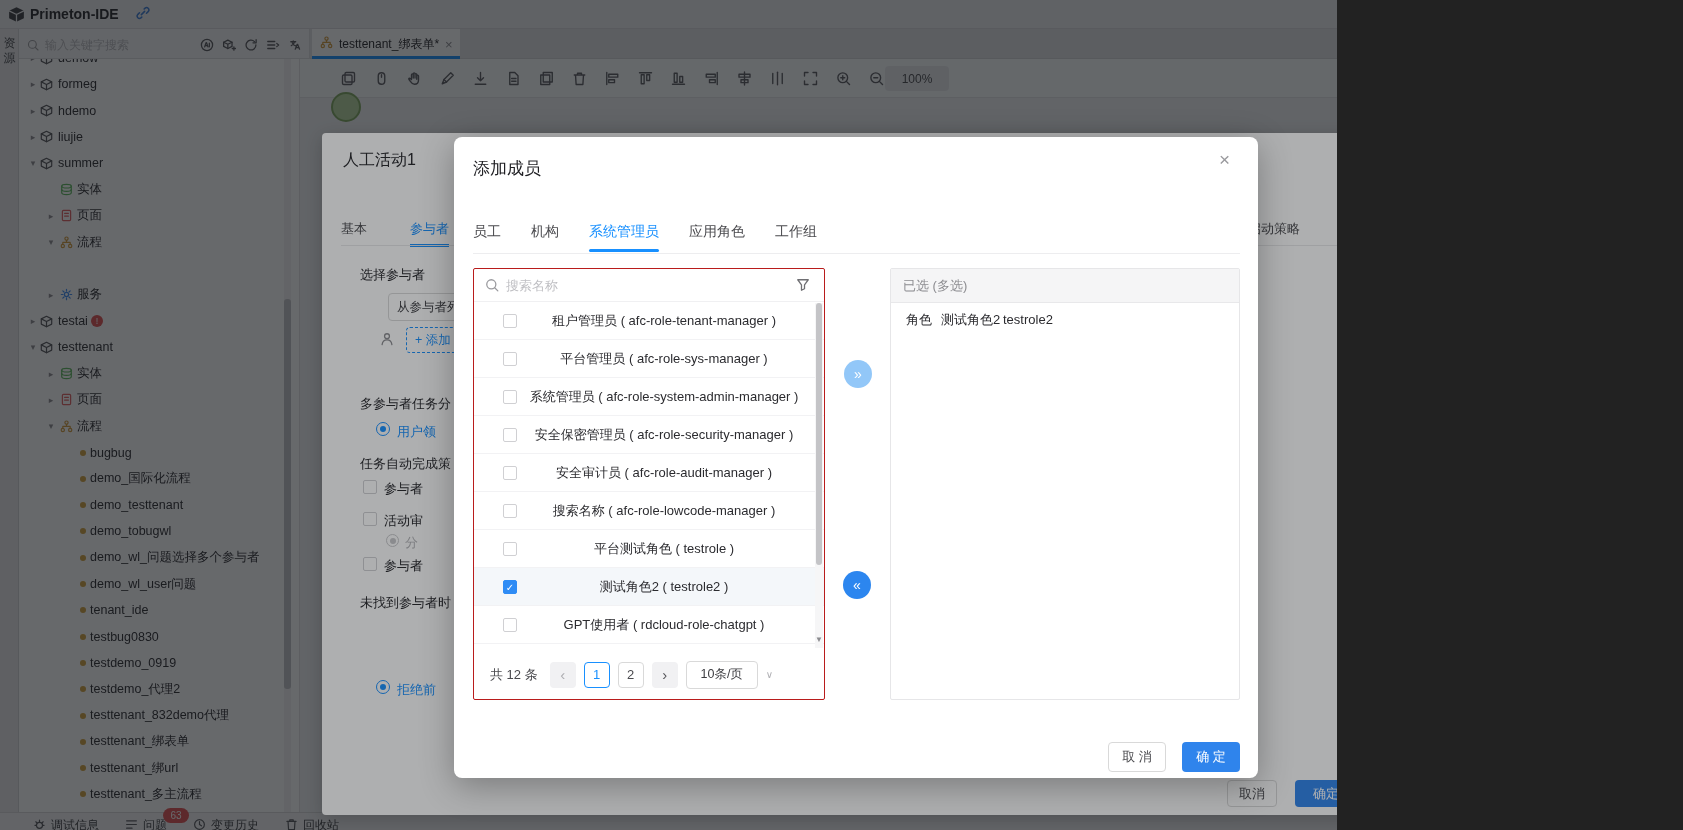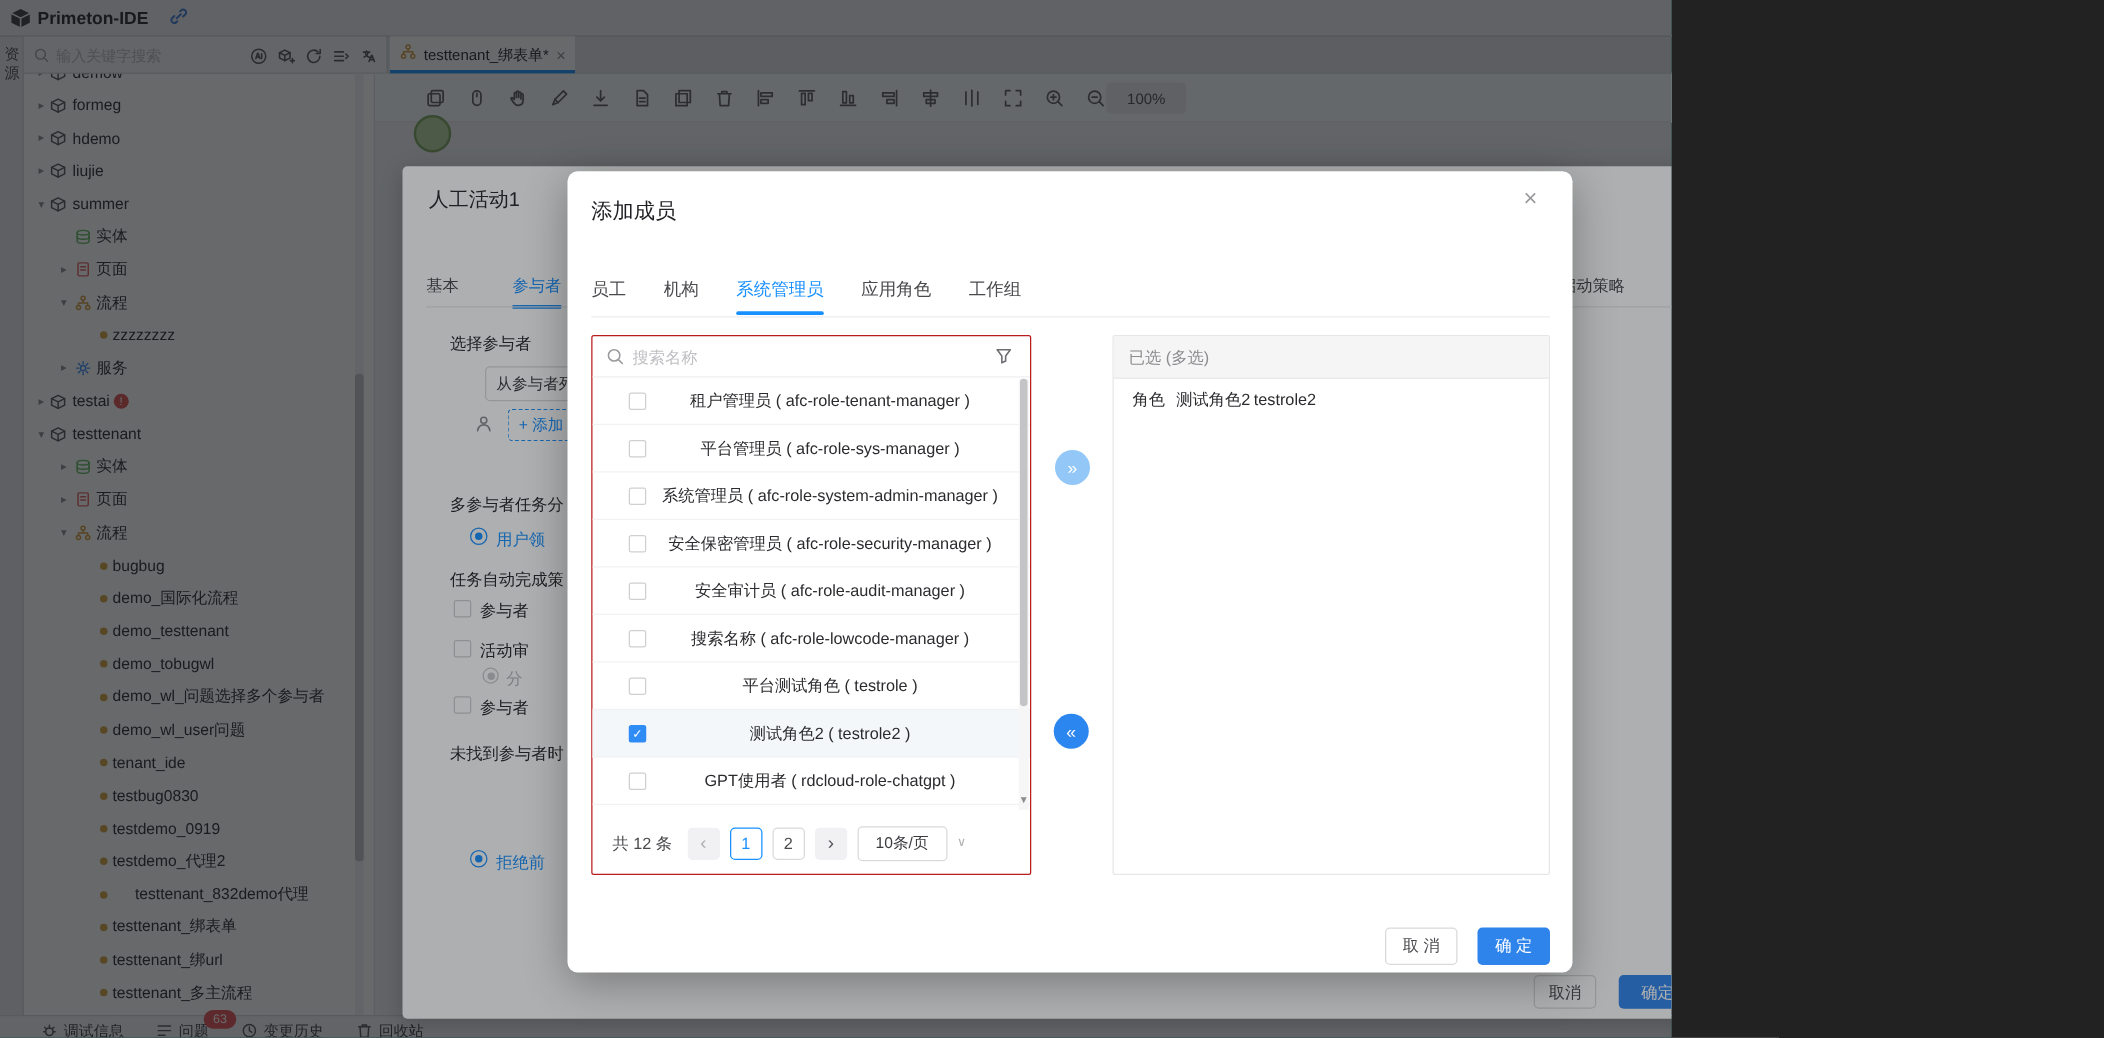--- a/index.html
+++ b/index.html
@@ -301,24 +301,20 @@
         <span class="tic" style="left:41px">
           <svg width="13" height="13" viewBox="0 0 12 12" fill="none" stroke="#d29a3a" stroke-width="1.1" stroke-linecap="round" stroke-linejoin="round">
             <circle cx="6" cy="2.4" r="1.5"></circle>
             <circle cx="2.6" cy="9.2" r="1.5"></circle>
             <circle cx="9.4" cy="9.2" r="1.5"></circle>
             <path d="M6 3.9v2M6 5.9H2.6v1.8M6 5.9h3.4v1.8"></path>
           </svg>
         </span>
         <span class="lbl" style="left:58px">流程</span>
       </div>
-      <div class="trow" style="top: 196.4px;">
-        <span class="tic dotic" style="left:61px"></span>
-        <span class="lbl" style="left:71px">zzzzzzzz</span>
-      </div>
       <div class="trow" style="top: 222.7px;">
         <span class="arr" style="left:27px">▸</span>
         <span class="tic" style="left:41px">
           <svg width="13" height="13" viewBox="0 0 12 12" fill="none" stroke="#3d8df5" stroke-width="1.1" stroke-linecap="round" stroke-linejoin="round">
             <circle cx="6" cy="6" r="1.9"></circle>
             <path d="M6 1.2v1.6M6 9.2v1.6M1.2 6h1.6M9.2 6h1.6M2.6 2.6l1.1 1.1M8.3 8.3l1.1 1.1M9.4 2.6 8.3 3.7M3.7 8.3 2.6 9.4"></path>
           </svg>
         </span>
         <span class="lbl" style="left:58px">服务</span>
       </div>
@@ -412,21 +408,21 @@
       <div class="trow" style="top: 590.9px;">
         <span class="tic dotic" style="left:61px"></span>
         <span class="lbl" style="left:71px">testdemo_0919</span>
       </div>
       <div class="trow" style="top: 617.2px;">
         <span class="tic dotic" style="left:61px"></span>
         <span class="lbl" style="left:71px">testdemo_代理2</span>
       </div>
       <div class="trow" style="top: 643.5px;">
         <span class="tic dotic" style="left:61px"></span>
-        <span class="lbl" style="left:89px">testtenant_832demo代理</span>
+        <span class="lbl" style="left:71px">testtenant_832demo代理</span>
       </div>
       <div class="trow" style="top: 669.8px;">
         <span class="tic dotic" style="left:61px"></span>
         <span class="lbl" style="left:71px">testtenant_绑表单</span>
       </div>
       <div class="trow" style="top: 696.1px;">
         <span class="tic dotic" style="left:61px"></span>
         <span class="lbl" style="left:71px">testtenant_绑url</span>
       </div>
       <div class="trow" style="top: 722.4px;">

